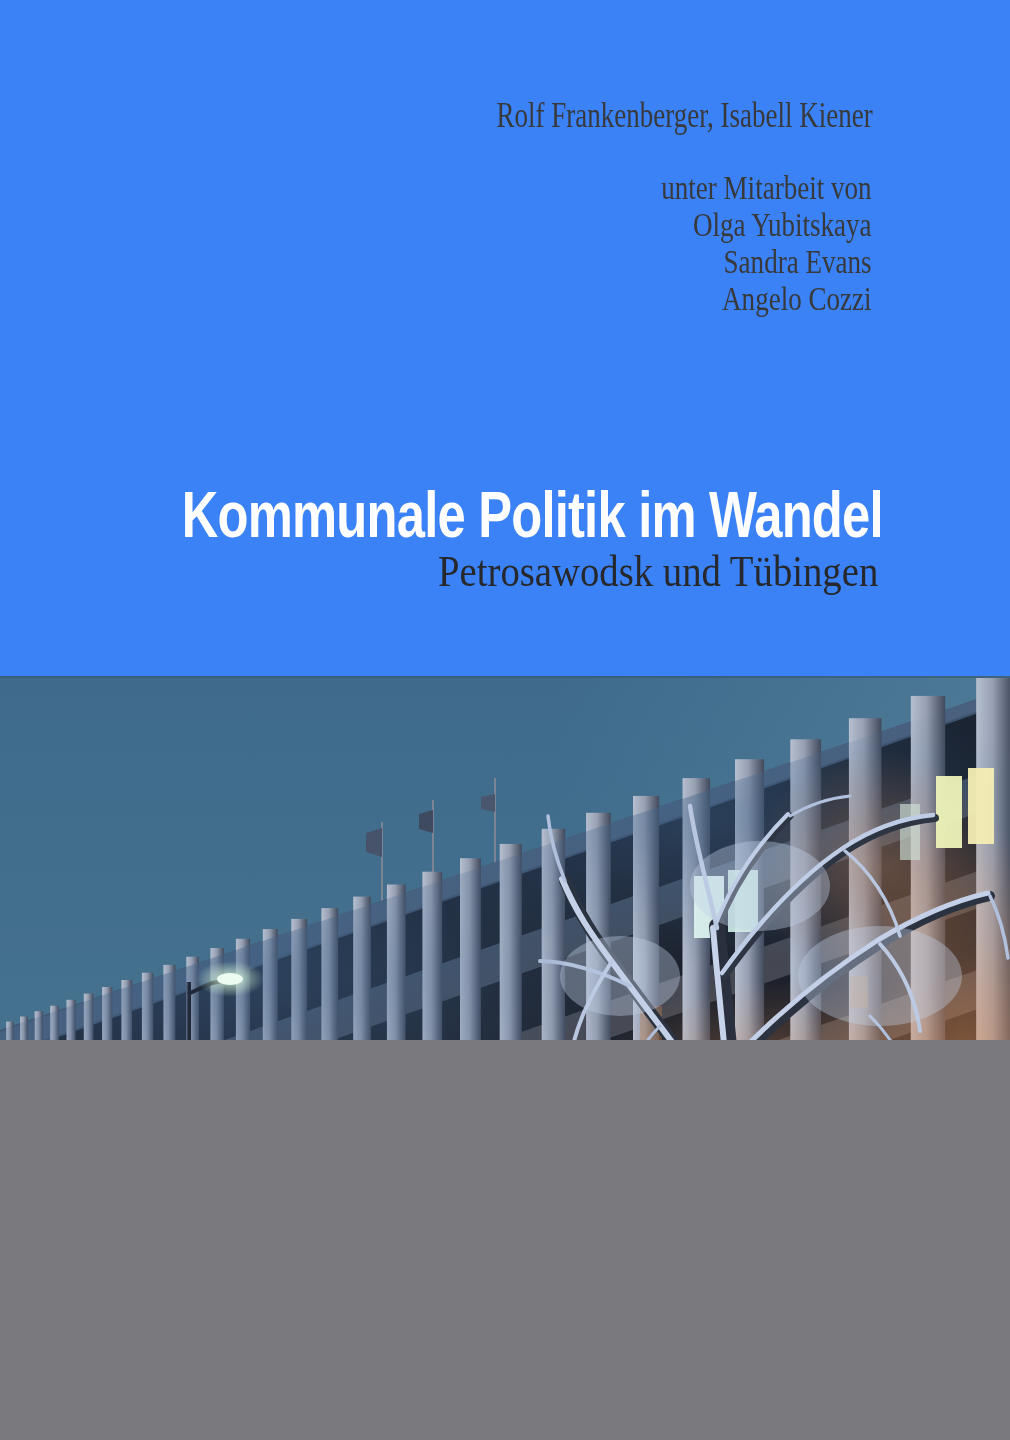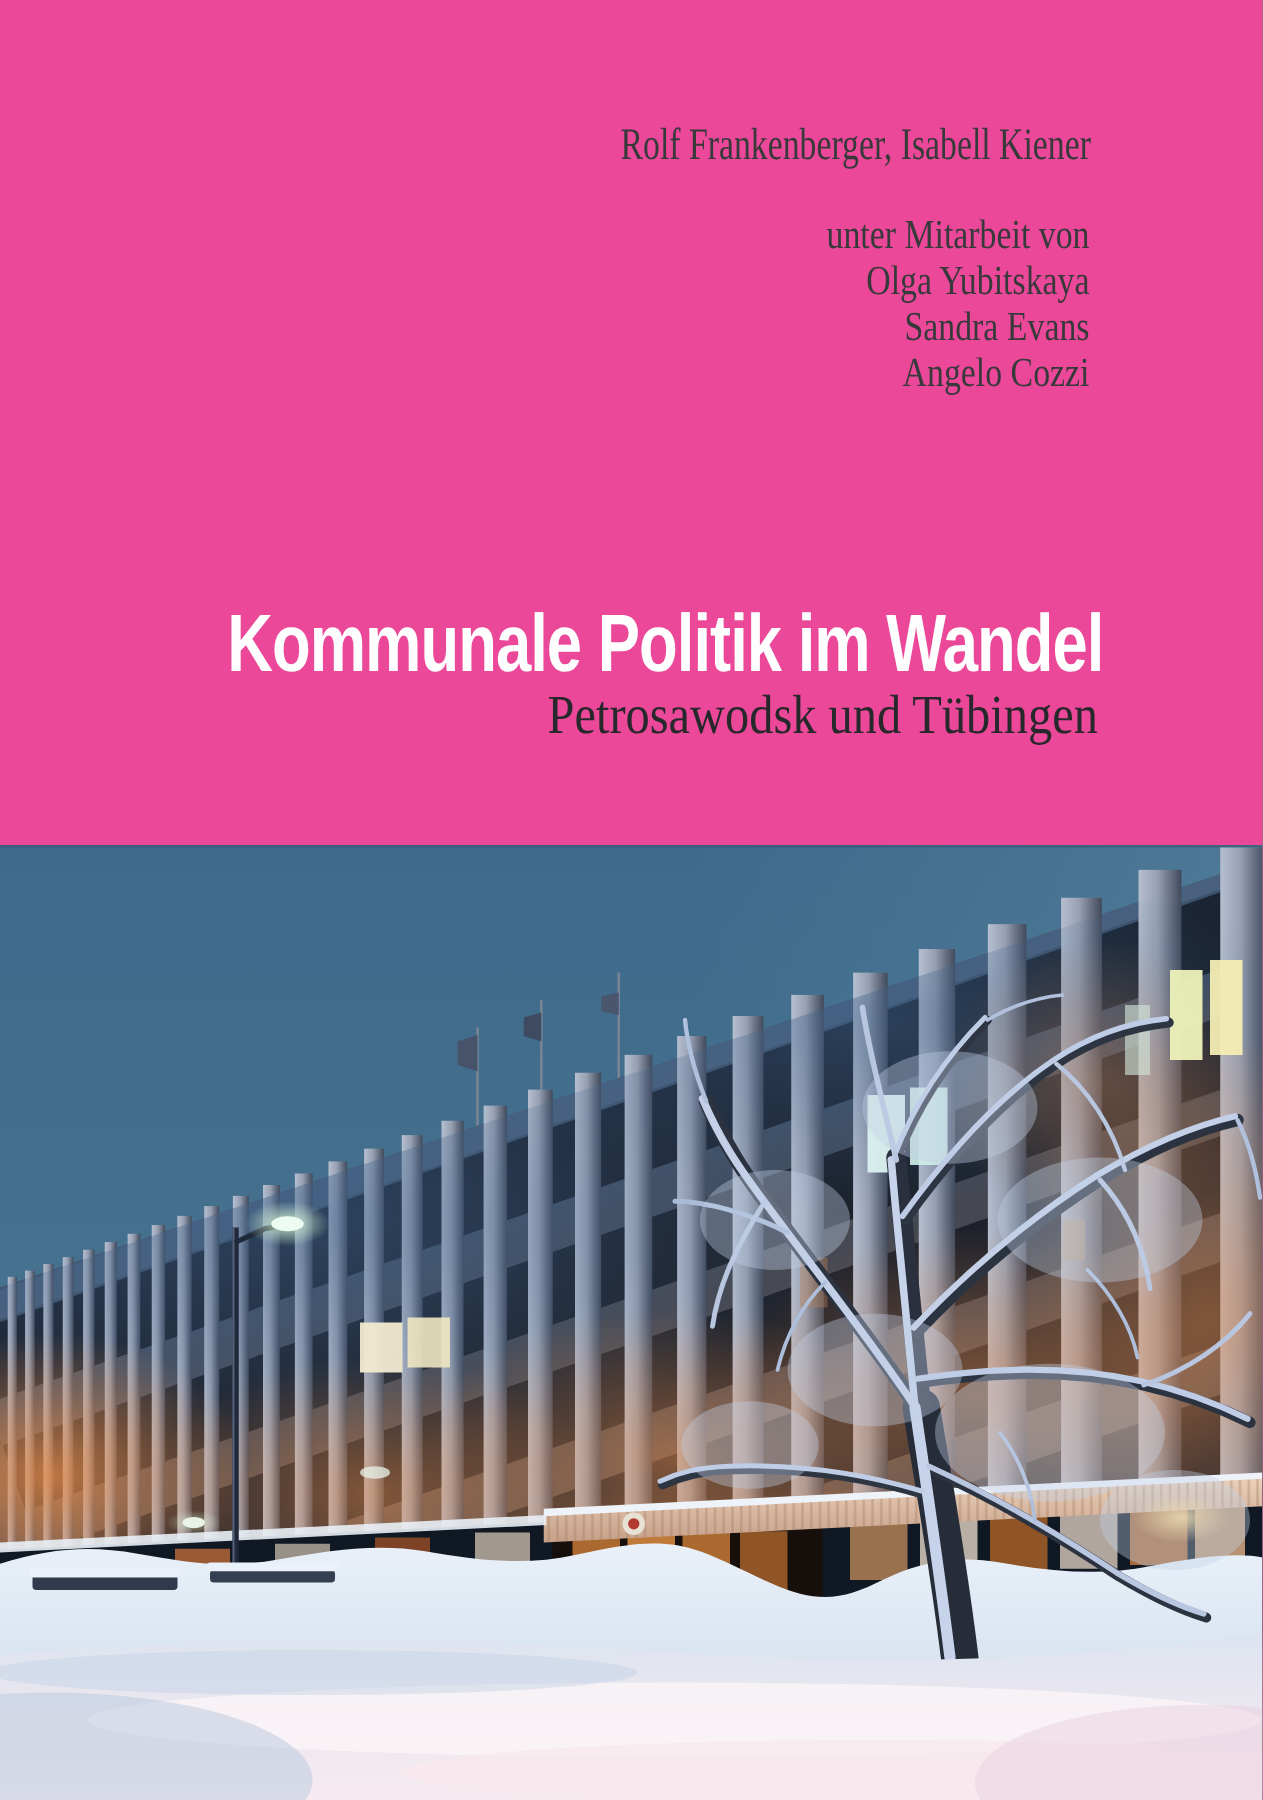--- a/index.html
+++ b/index.html
@@ -1,16 +1,16 @@
 <!DOCTYPE html>
 <html><head>
 <meta charset="utf-8">
 <style>
   html,body{margin:0;padding:0;background:#7a7a7e;}
-  .cover{position:relative;width:1010px;height:1440px;margin:0 auto;background:#ec4899;overflow:hidden;
+  .cover{position:relative;width:1010px;height:1040px;margin:0 auto;background:#3b82f6;overflow:hidden;
          font-family:"Liberation Serif", serif;}
   .authors{position:absolute;top:94px;right:137px;white-space:nowrap;
            font-size:36px;color:#38393b;transform:scaleX(.75);transform-origin:100% 0;}
   .collab{position:absolute;top:170px;right:138px;text-align:right;
           font-size:33px;line-height:37px;color:#38393b;transform:scaleX(.82);transform-origin:100% 0;}
   .collab span{display:block;}
   .title{position:absolute;top:477px;right:127px;white-space:nowrap;
          font-family:"Liberation Sans", sans-serif;font-weight:700;font-size:65px;letter-spacing:-1px;
          color:#fefefe;transform:scaleX(.78);transform-origin:100% 0;}
   .subtitle{position:absolute;top:546px;right:132px;white-space:nowrap;

